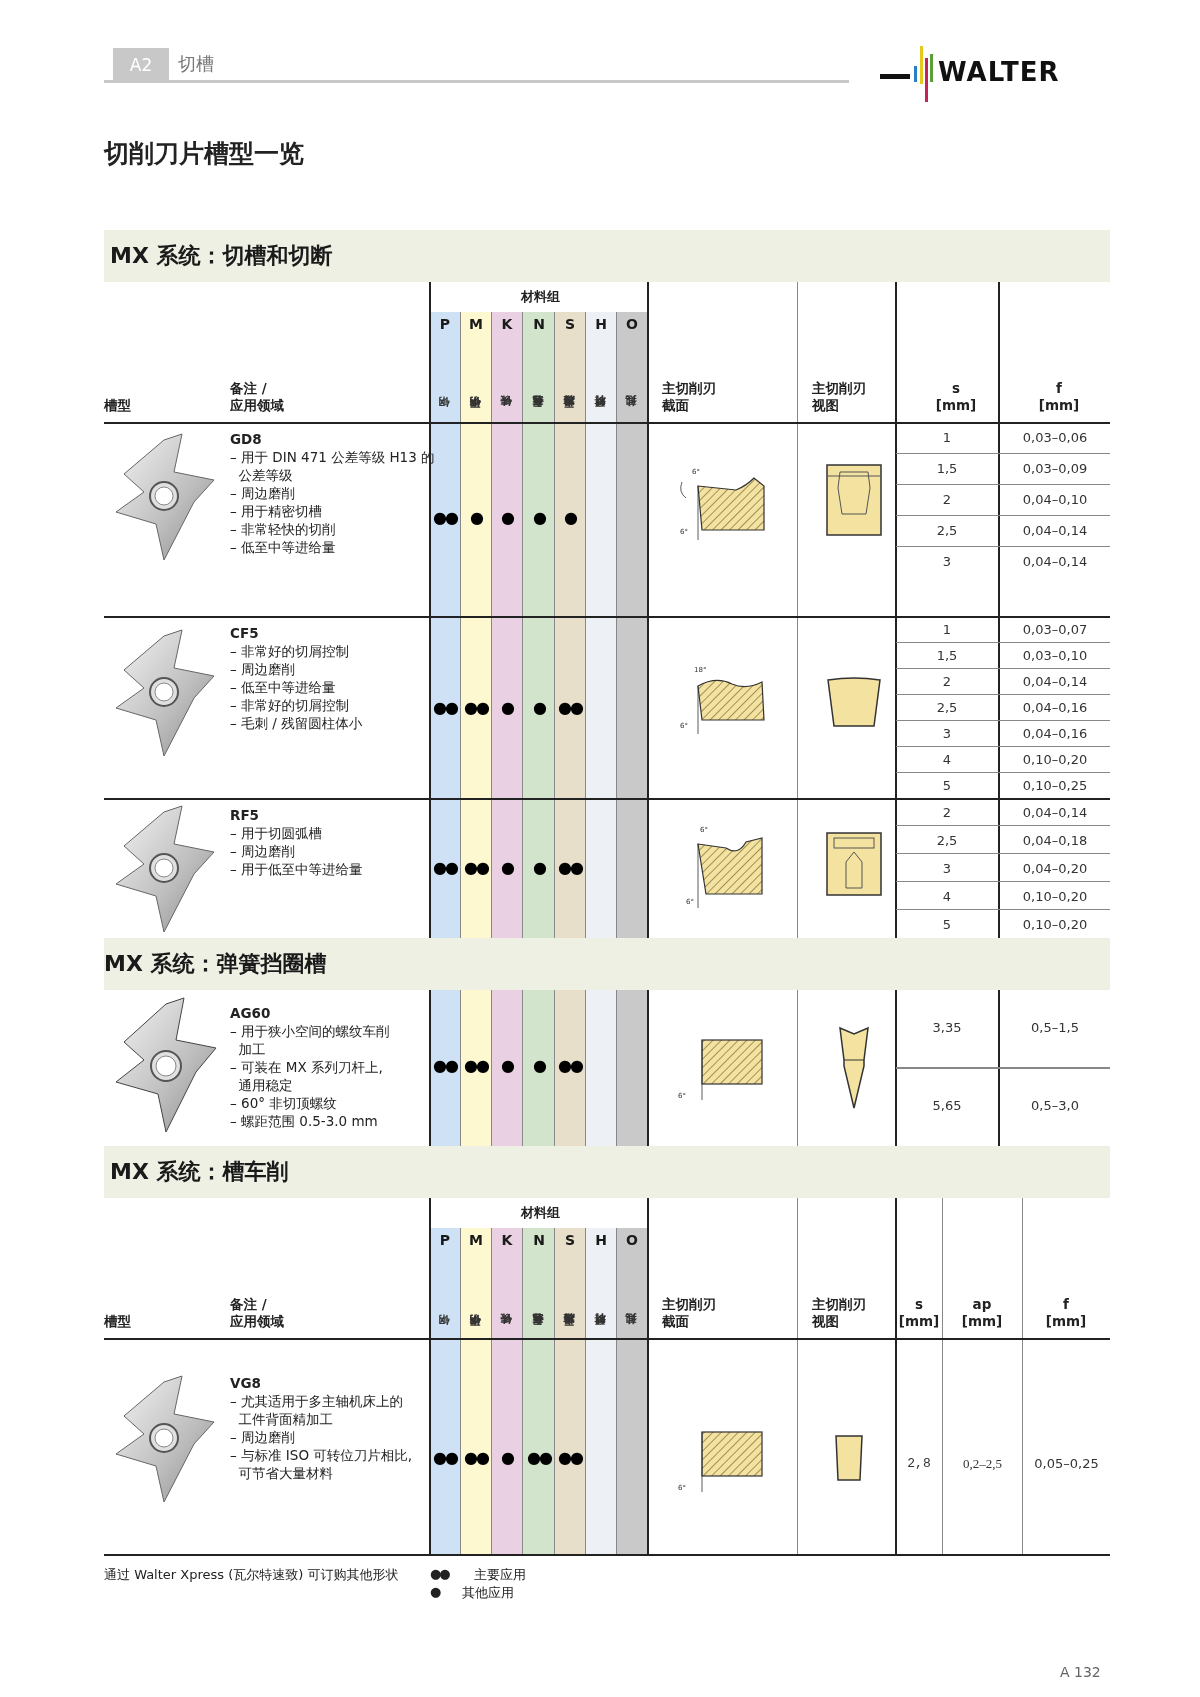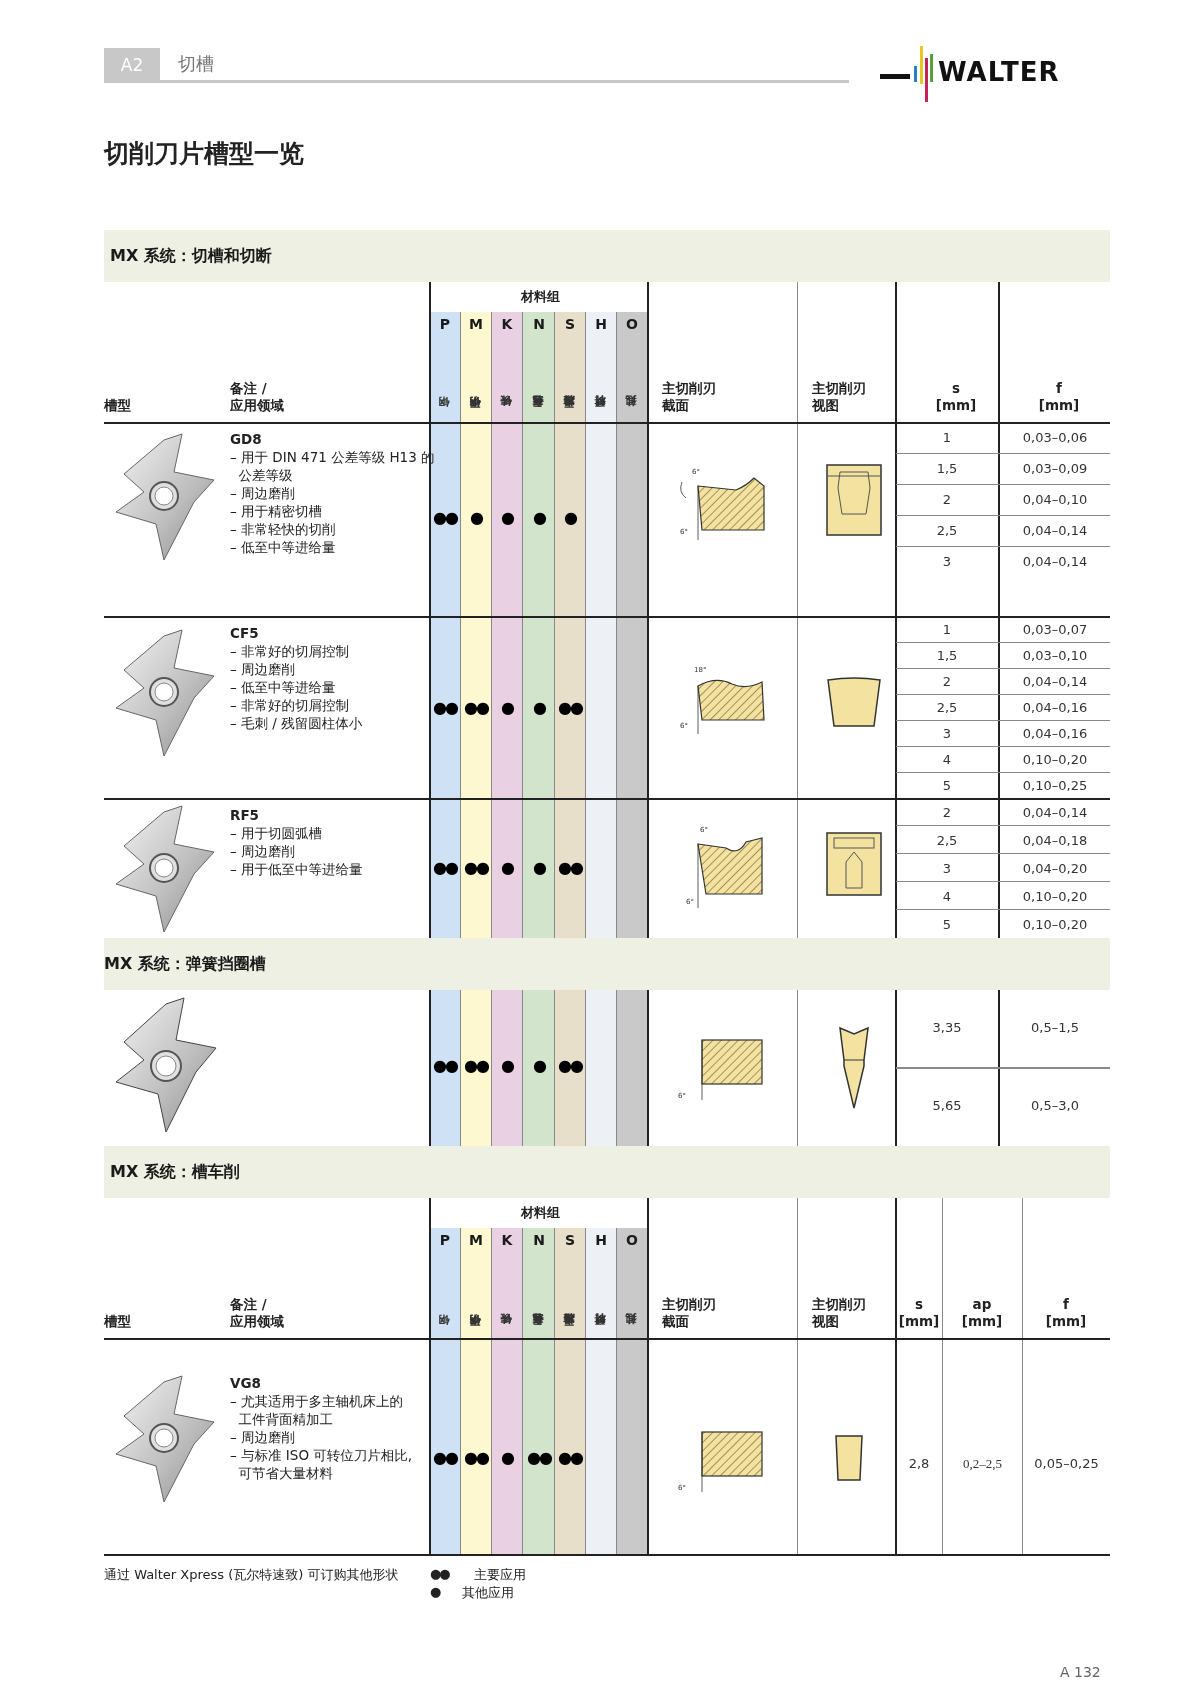--- a/index.html
+++ b/index.html
@@ -1,25 +1,25 @@
 <!DOCTYPE html>
 <html><head>
 <meta charset="utf-8">
 <style>
   html,body{margin:0;padding:0;background:#fff;}
   body{width:1200px;height:1697px;position:relative;font-family:"DejaVu Sans","Liberation Sans",sans-serif;color:#1a1a1a;overflow:hidden;}
   .abs{position:absolute;}
   
-  .hdr-badge{left:104px;top:48px;width:56px;height:34px;background:#c8c8c8;color:#fff;font-size:17px;line-height:34px;text-align:center;}
+  .hdr-badge{left:113px;top:48px;width:56px;height:34px;background:#c8c8c8;color:#fff;font-size:17px;line-height:34px;text-align:center;}
   .hdr-title{left:178px;top:52px;font-size:18px;color:#777;}
   .hdr-rule{left:104px;top:80px;width:745px;height:3px;background:#c8c8c8;}
   .logo{left:880px;top:44px;width:232px;height:60px;}
   .page-title{left:104px;top:137px;font-size:25px;font-weight:bold;color:#222;}
   
-  .sec{left:104px;width:1006px;background:#eef0e4;font-size:16px;font-weight:bold;color:#1a1a1a;box-sizing:border-box;padding-left:6px;}
+  .sec{left:104px;width:1006px;background:#eef0e4;font-size:22px;font-weight:bold;color:#1a1a1a;box-sizing:border-box;padding-left:6px;}
   
   .mat{position:absolute;}
   .vline{position:absolute;width:2px;background:#222;}
   .vthin{position:absolute;width:1px;background:#888;}
   .hline{position:absolute;height:2px;background:#222;}
   .hthin{position:absolute;height:1px;background:#888;}
   .cell{position:absolute;text-align:center;font-size:13px;color:#333;}
   .hd{position:absolute;font-size:13.5px;font-weight:bold;color:#222;line-height:17px;}
   .vert{position:absolute;writing-mode:vertical-rl;transform:rotate(180deg);font-size:11px;color:#333;font-weight:bold;}
   .letter{position:absolute;font-size:14px;font-weight:bold;text-align:center;width:30px;}
@@ -298,20 +298,29 @@
   <div class="vline" style="left:894px;top:0;height:156px;"></div>
   <div class="hthin" style="left:792px;top:77px;width:214px;height:2px;background:#888;"></div>
 
   <div class="insert" style="left:0;top:6px;">
     <svg width="120" height="140" viewBox="0 0 120 140">
       <path d="M62 8 L80 2 L72 44 L112 52 L92 76 L62 136 L54 98 L12 86 L40 64 L20 46 Z" fill="url(#g1)" stroke="#444" stroke-width="1"></path>
       <circle cx="62" cy="70" r="15" fill="#e0e0e0" stroke="#555" stroke-width="2"></circle>
       <circle cx="62" cy="70" r="10" fill="#fff" stroke="#888"></circle>
     </svg>
   </div>
+  <div class="desc" style="left:126px;top:14px;">
+    <div class="code">AG60</div>
+    <div>– 用于狭小空间的螺纹车削</div>
+    <div style="white-space:pre;">  加工</div>
+    <div>– 可装在 MX 系列刀杆上,</div>
+    <div style="white-space:pre;">  通用稳定</div>
+    <div>– 60° 非切顶螺纹</div>
+    <div>– 螺距范围 0.5-3.0 mm</div>
+  </div>
   <div class="dots" style="left:326px;top:66px;">●●</div>
   <div class="dots" style="left:357px;top:66px;">●●</div>
   <div class="dots" style="left:388px;top:66px;">●</div>
   <div class="dots" style="left:420px;top:66px;">●</div>
   <div class="dots" style="left:451px;top:66px;">●●</div>
   <div class="abs" style="left:572px;top:44px;">
     <svg width="110" height="80" viewBox="0 0 110 80">
       <rect x="26" y="6" width="60" height="44" fill="url(#hatch)" stroke="#333" stroke-width="1.2"></rect>
       <line x1="26" y1="6" x2="26" y2="66" stroke="#333" stroke-width="0.8"></line>
       <text x="2" y="64" font-size="7" fill="#333">6°</text>
@@ -410,21 +419,21 @@
       <rect x="26" y="6" width="60" height="44" fill="url(#hatch)" stroke="#333" stroke-width="1.2"></rect>
       <line x1="26" y1="6" x2="26" y2="66" stroke="#333" stroke-width="0.8"></line>
       <text x="2" y="64" font-size="7" fill="#333">6°</text>
     </svg>
   </div>
   <div class="abs" style="left:730px;top:236px;">
     <svg width="30" height="48" viewBox="0 0 30 48">
       <path d="M2 2 L28 2 L26 46 L4 46 Z" fill="#f3e2a0" stroke="#333" stroke-width="1.5"></path>
     </svg>
   </div>
-  <div class="cell" style="left:792px;top:258px;width:46px;">2,8</div>
+  <div class="cell" style="left:792px;top:258px;width:46px;font-family:Liberation Mono, monospace;">2,8</div>
   <div class="cell" style="left:839px;top:258px;width:79px;font-family:Liberation Serif, serif;">0,2–2,5</div>
   <div class="cell" style="left:919px;top:258px;width:87px;">0,05–0,25</div>
 </div>
 
 <div class="abs foot" style="left:104px;top:1566px;">通过 Walter Xpress (瓦尔特速致) 可订购其他形状</div>
 <div class="abs foot" style="left:430px;top:1566px;letter-spacing:-2px;">●●</div>
 <div class="abs foot" style="left:474px;top:1566px;">主要应用</div>
 <div class="abs foot" style="left:430px;top:1584px;">●</div>
 <div class="abs foot" style="left:462px;top:1584px;">其他应用</div>
 <div class="abs" style="left:1060px;top:1664px;font-size:14px;color:#666;">A 132</div>

